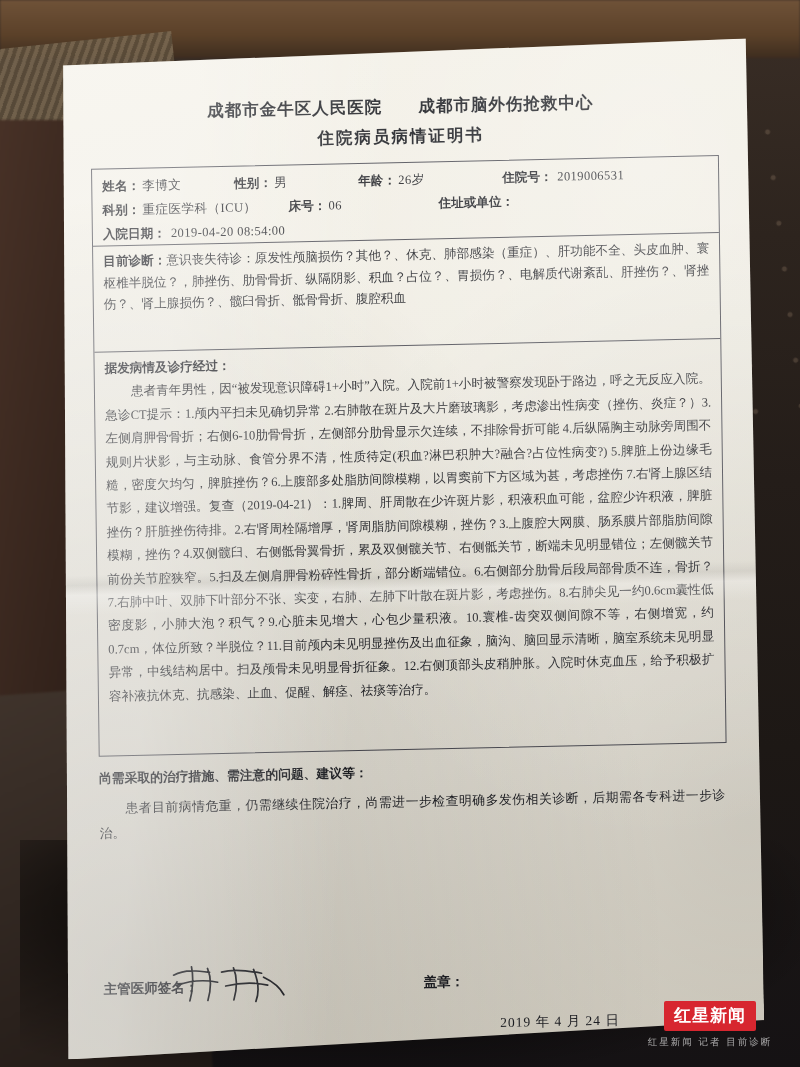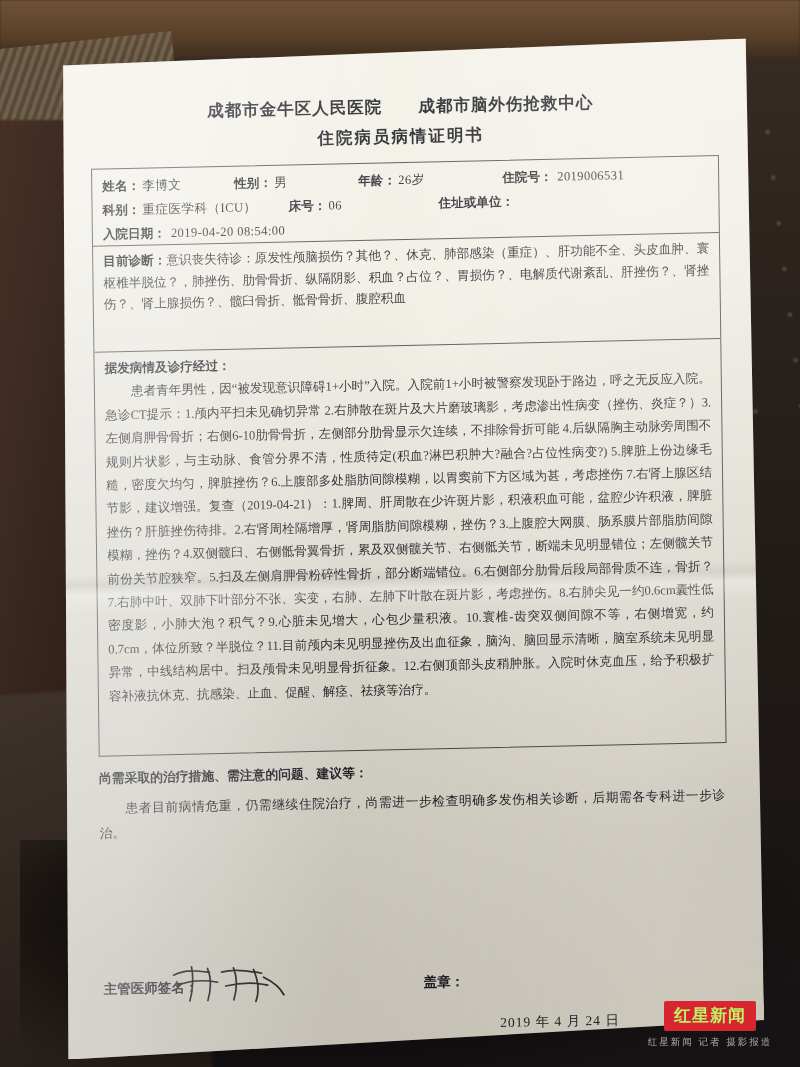--- a/index.html
+++ b/index.html
@@ -81,21 +81,21 @@
 
   .sign{position:absolute;left:44px;top:930px;width:620px;font-size:13.5px;font-weight:bold;}
   .sign .seal{position:absolute;left:320px;top:0;}
   .date{position:absolute;left:440px;top:972px;font-size:13.5px;letter-spacing:1px;}
 
   
   .handsig{position:absolute;left:108px;top:912px;width:120px;height:46px;}
 
   
   .wm{position:absolute;right:10px;bottom:18px;width:160px;text-align:center;}
-  .wm-badge{display:inline-block;background:#d7262f;color:#bef264;font-weight:bold;
+  .wm-badge{display:inline-block;background:#d7262f;color:#ffffff;font-weight:bold;
     font-size:17px;padding:3px 10px 4px;letter-spacing:1px;border-radius:2px;
     font-family:"Liberation Sans", sans-serif;}
   .wm-sub{margin-top:5px;color:#cfcfcf;font-size:9.5px;letter-spacing:2px;opacity:.8;
     font-family:"Liberation Sans", sans-serif;}
 </style>
 </head>
 <body>
 
 <div class="scene">
   <div class="bg">
@@ -177,15 +177,15 @@
 
       <div class="date">2019 年 4 月 24 日</div>
 
       <div class="paper-tex"></div>
       <div class="crease"></div>
     </div>
   </div>
 
   <div class="wm">
     <span class="wm-badge">红星新闻</span>
-    <div class="wm-sub">红星新闻 记者 摄影报道</div>
+    <div class="wm-sub">红星新闻 记者 目前诊断</div>
   </div>
 </div>
 
 </body></html>

